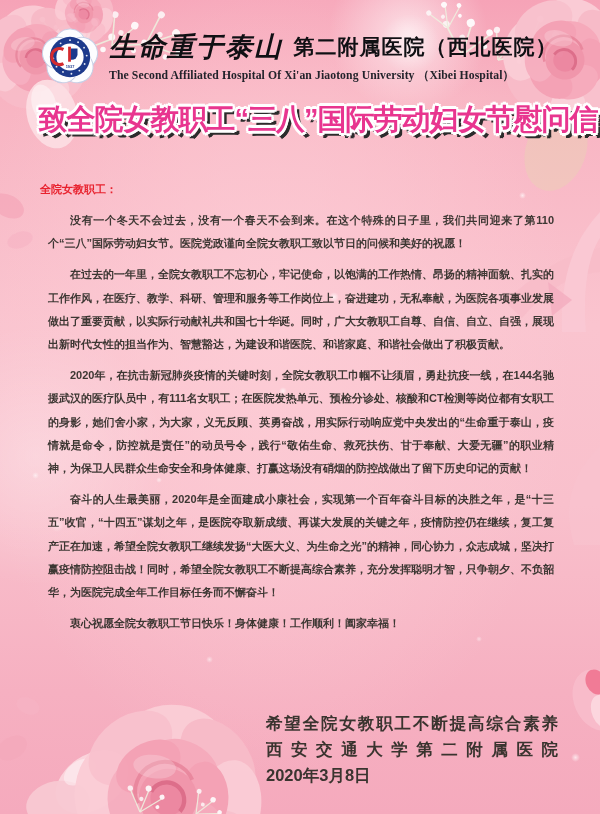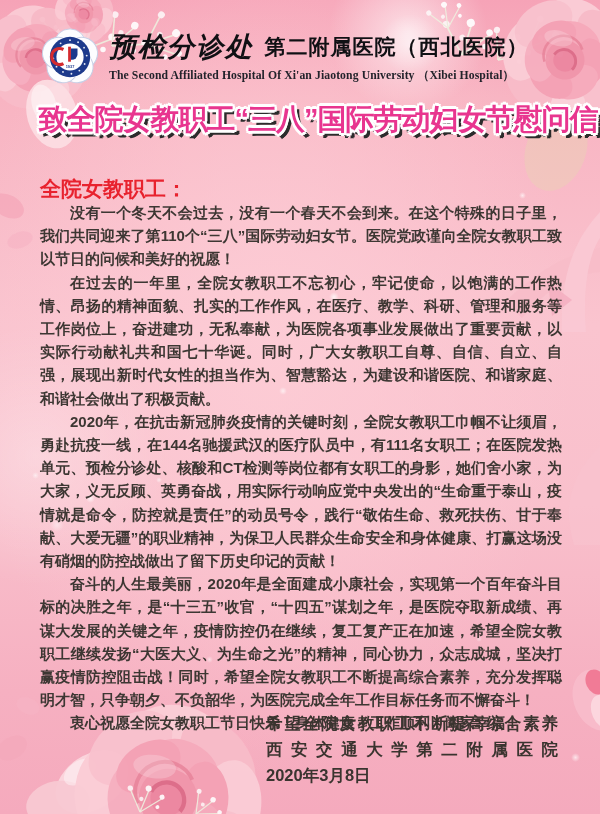--- a/index.html
+++ b/index.html
@@ -33,22 +33,22 @@
     position:absolute;top:100px;left:0;right:0;text-align:center;
     font-size:29px;font-weight:900;letter-spacing:-1px;color:#e8358f;white-space:nowrap;
     text-shadow:
       -2px -2px 0 #fff, 2px -2px 0 #fff, -2px 2px 0 #fff, 2px 2px 0 #fff,
       0 -2.6px 0 #fff, 0 2.6px 0 #fff, -2.6px 0 0 #fff, 2.6px 0 0 #fff,
       4px 5px 0 #2c2c2c, 5px 4px 0 #2c2c2c;
     padding-left: 36px;
   }
   
   .letter{position:absolute;left:40px;right:38px;top:177px;color:#3d3733;}
-  .salutation{font-size:21px;font-weight:bold;color:#e8222e;line-height:24px;}
-  .para{margin:0;text-indent:2em;font-size:15px;font-weight:bold;
+  .salutation{font-size:11px;font-weight:bold;color:#e8222e;line-height:24px;}
+  .para{margin:8px;text-indent:2em;font-size:11px;font-weight:bold;
     line-height:23.2px;text-align:justify;}
   
   .signature{position:absolute;top:711px;right:42px;width:292px;
     color:#3a342f;font-size:16.5px;font-weight:bold;line-height:25.8px;}
   .sig-committee{text-align:justify;text-align-last:justify;}
   .sig-hospital{text-align:justify;text-align-last:justify;}
   .sig-date{}
 </style>
 </head>
 <body>
@@ -176,21 +176,21 @@
             <circle cx="-10" cy="-14.6" r="1"></circle>
         </g>
         <path d="M -7 -8 A 8.5 8.5 0 1 0 -7 7" stroke="#d42a2e" stroke-width="3.4" fill="none"></path>
         <path d="M 1 -9 h 7 v 6 a 6 6 0 0 1 -6 6 h -2 z" fill="#1d3a8c"></path>
         <rect x="-2" y="-11" width="3" height="16" fill="#d42a2e"></rect>
         <text y="11.5" text-anchor="middle" font-size="4.2" fill="#1d3a8c" font-family="Liberation Sans, sans-serif" font-weight="bold">1937</text>
       </g>
     </svg>
     <div class="header-text">
       <div class="org-line">
-        <span class="org-cn">预检分诊处</span>
+        <span class="org-cn">生命重于泰山</span>
         <span class="org-branch">第二附属医院（西北医院）</span>
       </div>
       <div class="org-en">The Second Affiliated Hospital Of Xi'an Jiaotong University （Xibei Hospital）</div>
     </div>
   </div>
 
   <div class="title">致全院女教职工“三八”国际劳动妇女节慰问信</div>
 
   <div class="letter">
     <div class="salutation">全院女教职工：</div>

